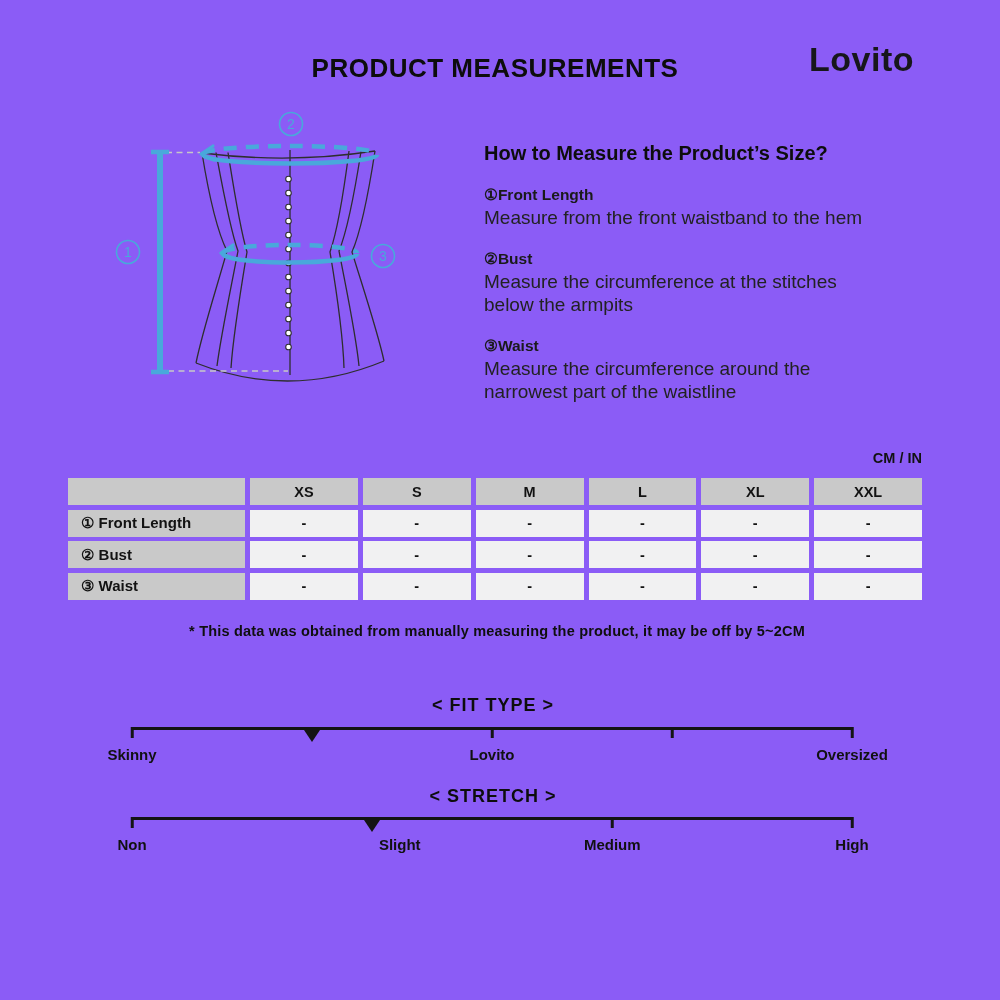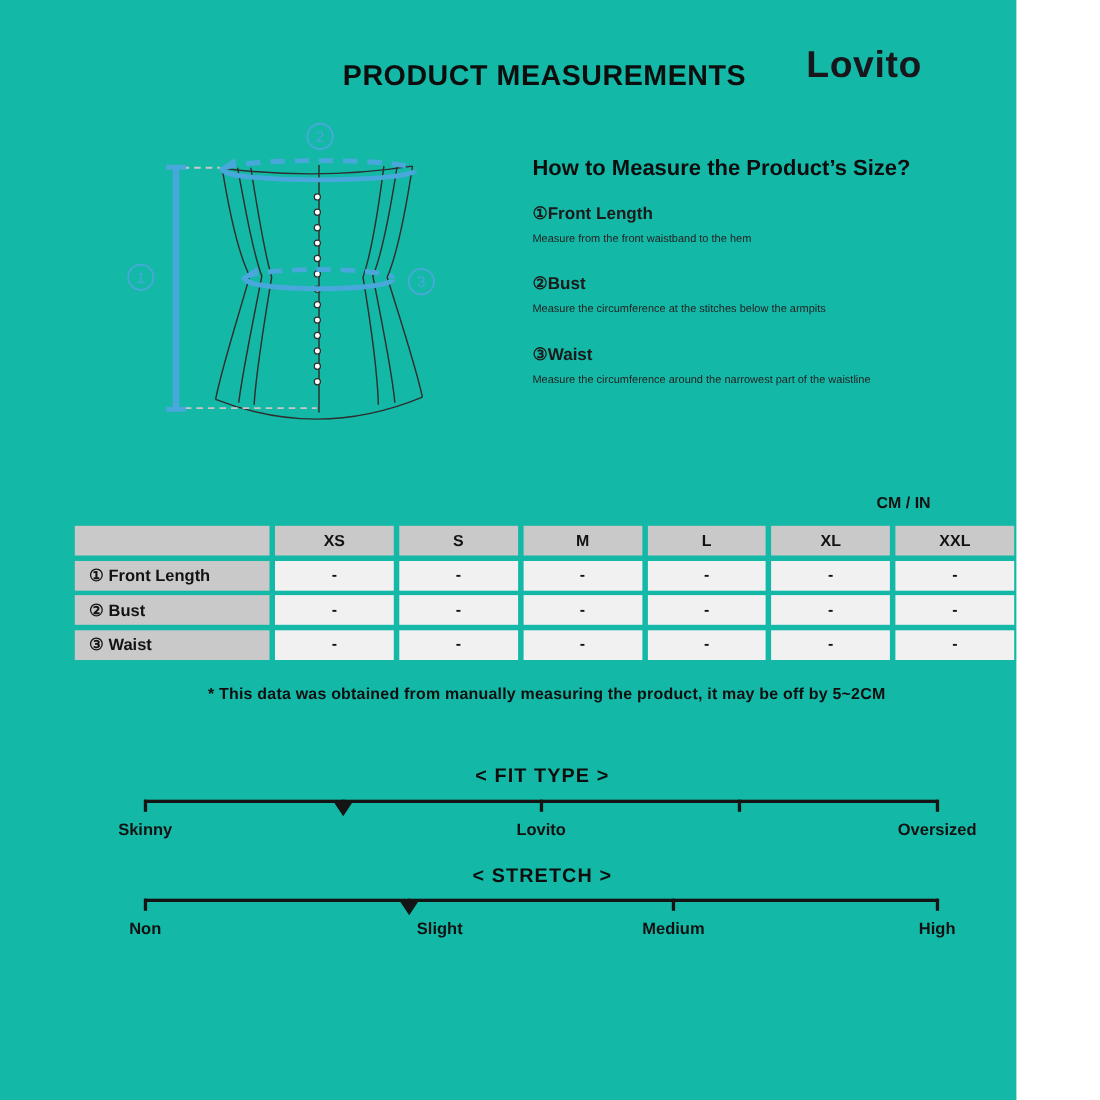--- a/index.html
+++ b/index.html
@@ -1,32 +1,32 @@
 <!DOCTYPE html>
 <html><head>
 <meta charset="utf-8">
 <style>
   html,body { margin:0; padding:0; background:#fff; }
   .page {
-    position:relative; width:924px; height:1000px; background:#14b8a6;
+    position:relative; width:1000px; height:1000px; background:#8b5cf6;
     font-family:"Liberation Sans", sans-serif; color:#121212; overflow:hidden;
   }
   .title {
     position:absolute; top:53px; left:0; width:990px; text-align:center;
     font-size:26px; font-weight:800; letter-spacing:0.5px; color:#0d0d0d;
   }
   .brand {
     position:absolute; top:40px; right:86px;
     font-size:34px; font-weight:800; letter-spacing:0.5px; color:#17171b;
   }
   .diagram { position:absolute; left:90px; top:105px; }
   .howto { position:absolute; left:484px; top:142px; width:406px; }
   .howto-heading { font-size:20px; font-weight:700; margin-bottom:11px; color:#0d0d0d; }
   .howto-label { font-size:15.5px; font-weight:700; line-height:23px; color:#1a1a1a;margin-top:18px; }
-  .howto-desc  { font-size:10px; font-weight:400; line-height:23px; color:#222; }
+  .howto-desc  { font-size:19px; font-weight:400; line-height:23px; color:#222; }
   .units { position:absolute; top:450px; right:78px; font-size:14.5px; font-weight:700; }
   .size-table {
     position:absolute; left:68px; top:478px; width:854px;
     display:grid; grid-template-columns:177px repeat(6, 1fr); gap:4.5px 5px;
   }
   .cell { height:27px; display:flex; align-items:center; justify-content:center; font-size:14.5px; }
   .cell.corner   { background:#c9c9c9; }
   .cell.header   { background:#c9c9c9; font-weight:700; }
   .cell.rowlabel { background:#c9c9c9; justify-content:flex-start; padding-left:13px; font-weight:600; font-size:15px; }
   .cell.value    { background:#f1f1f2; font-weight:700; }

